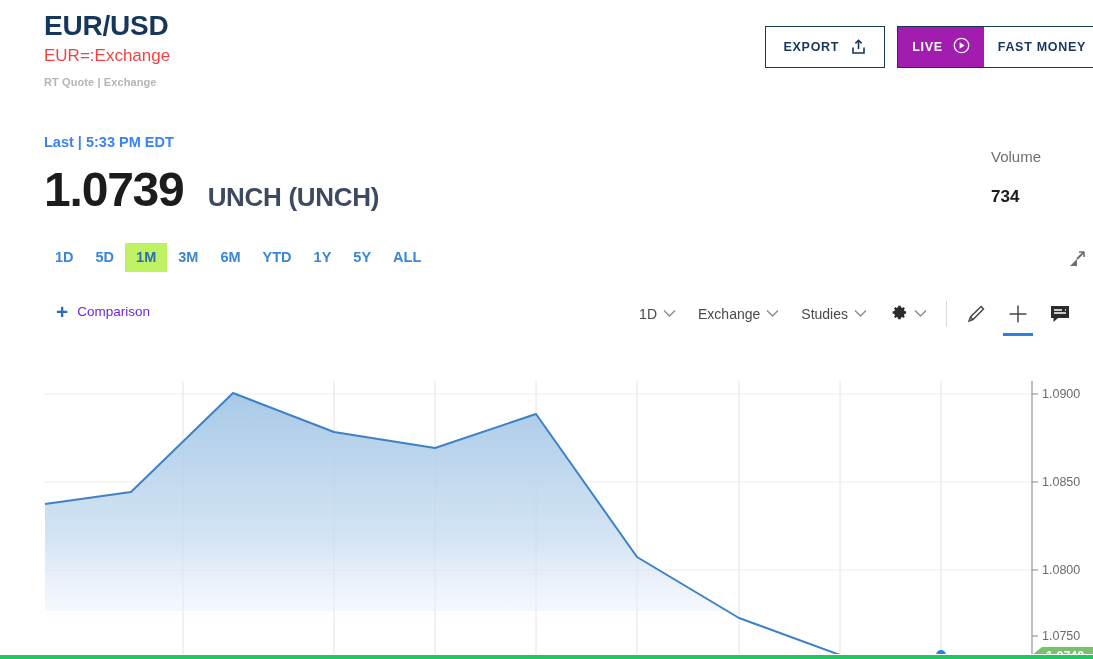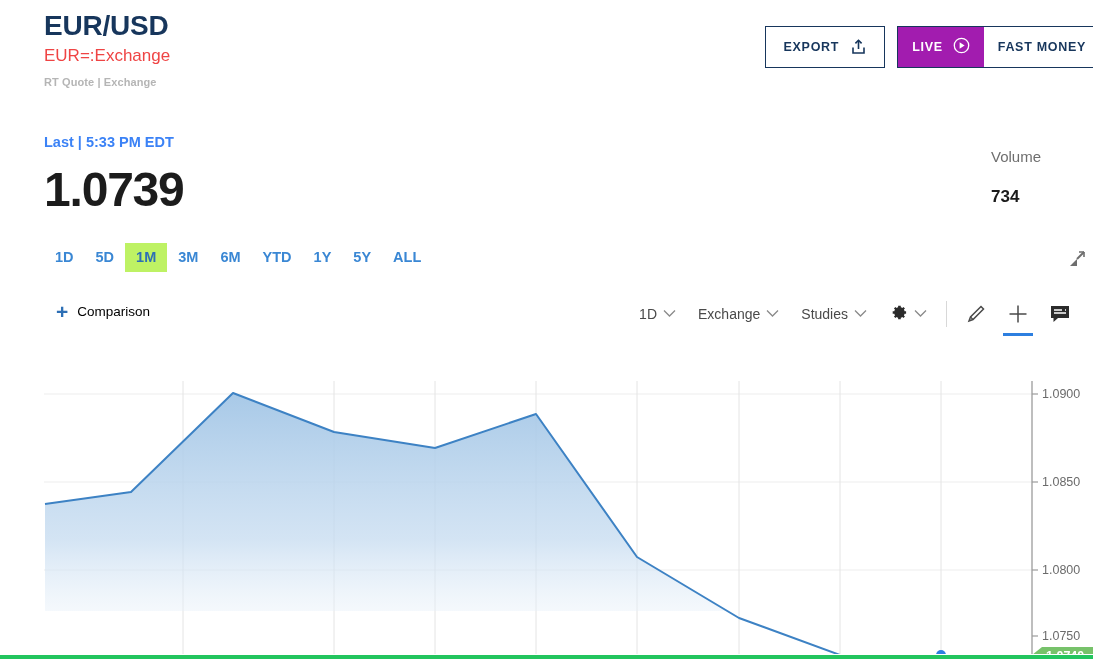--- a/index.html
+++ b/index.html
@@ -54,21 +54,21 @@
     padding:7px 11px; line-height:1;
   }
   .range.active { background:#bef264; color:#2d6fb5; }
   .expand-ico { position:absolute; right:5px; top:248px; cursor:pointer; }
 
   
   .chart-panel { position:absolute; left:0; top:292px; width:1093px; height:362px; }
   .cbar { position:absolute; left:0; top:0; width:1093px; height:45px; }
   .comparison { position:absolute; left:56px; top:9px; display:flex; align-items:center; gap:9px; cursor:pointer; }
   .plus { color:#2d6fb5; font-size:21px; font-weight:bold; line-height:1; }
-  .comparison span.lbl { font-size:13.5px; color:#000000;text-align:right; }
+  .comparison span.lbl { font-size:13.5px; color:#6d28d9;text-align:right; }
 
   .ctools { position:absolute; right:12px; top:6px; display:flex; align-items:center; gap:0px; }
   .ctool  { display:flex; align-items:center; gap:6px; padding:5px 11px; cursor:pointer;
             font-size:14px; color:#4a4a4a; position:relative; }
   .ctool .caret { color:#8a8a8a; font-size:11px; }
   .vdiv { width:1px; height:26px; background:#d8d8d8; margin:0 8px; }
   .iconbtn { padding:4px 10px; cursor:pointer; position:relative; display:flex; align-items:center; }
   .underline-active::after {
     content:""; position:absolute; left:6px; right:6px; bottom:-7px; height:3px; background:#2d7fe0;
   }
@@ -115,20 +115,21 @@
           </svg>
         </span>
       </div>
       <div class="live-label">FAST MONEY</div>
     </div>
   </div>
 
   <div class="qlast">Last | 5:33 PM EDT</div>
   <div class="qrow">
     <div class="qprice">1.0739</div>
+    <div class="qchg">UNCH (UNCH)</div>
   </div>
 
   <div class="vol-wrap">
     <div class="vol-lbl">Volume</div>
     <div class="vol-val">734</div>
   </div>
 
   <div class="ranges">
       <div class="range">1D</div>
       <div class="range">5D</div>

